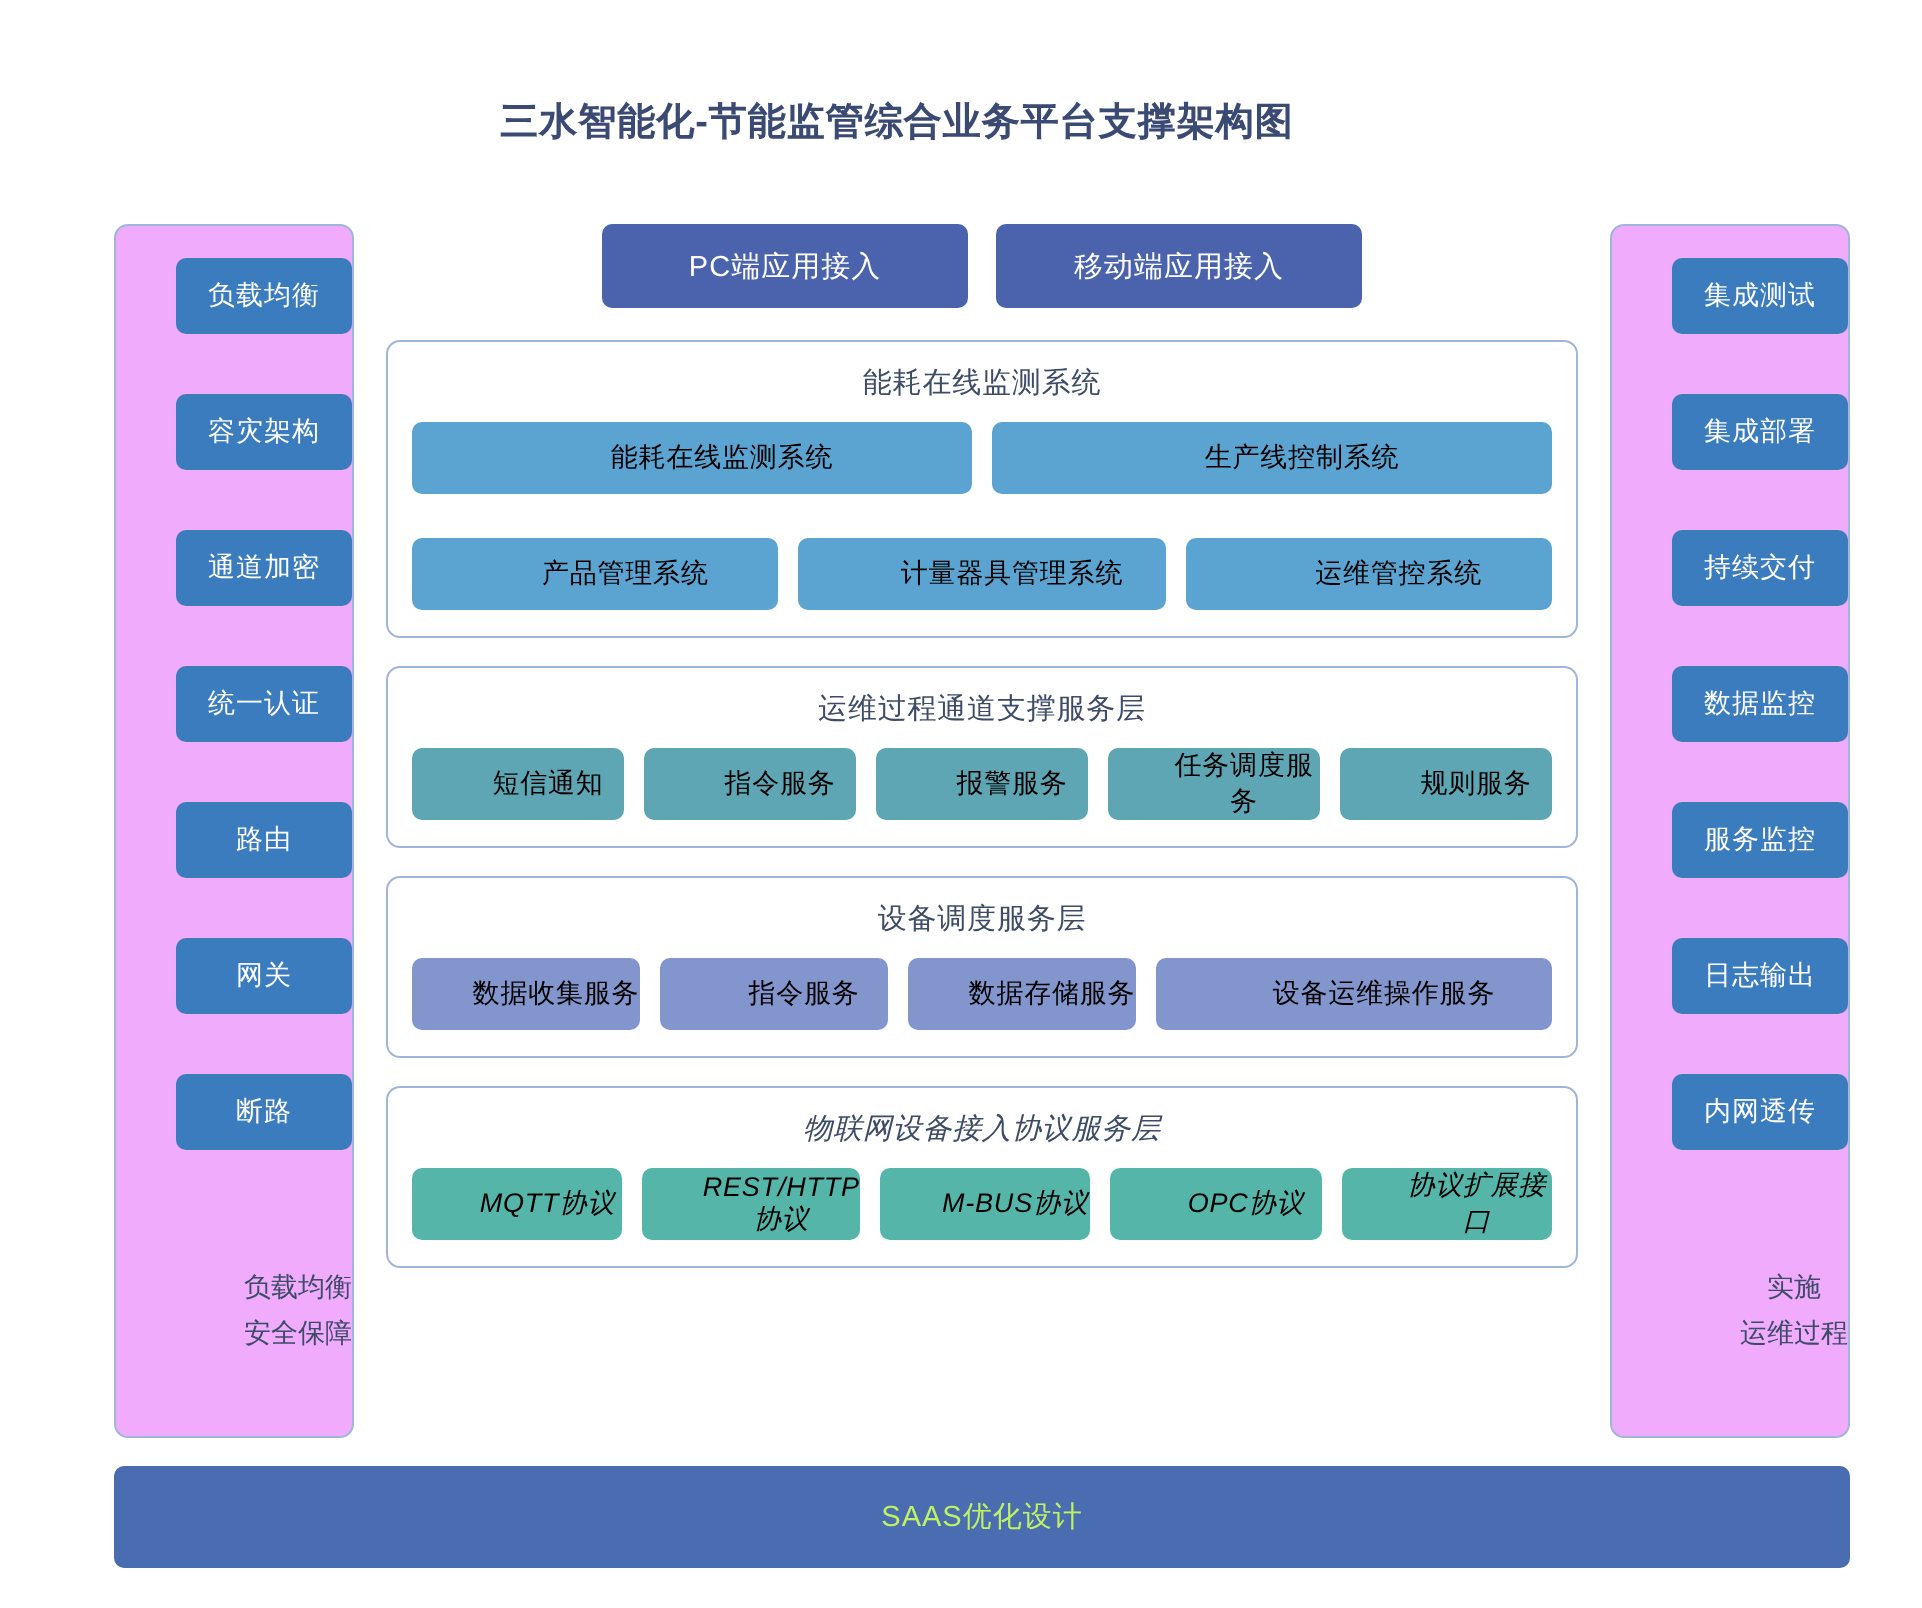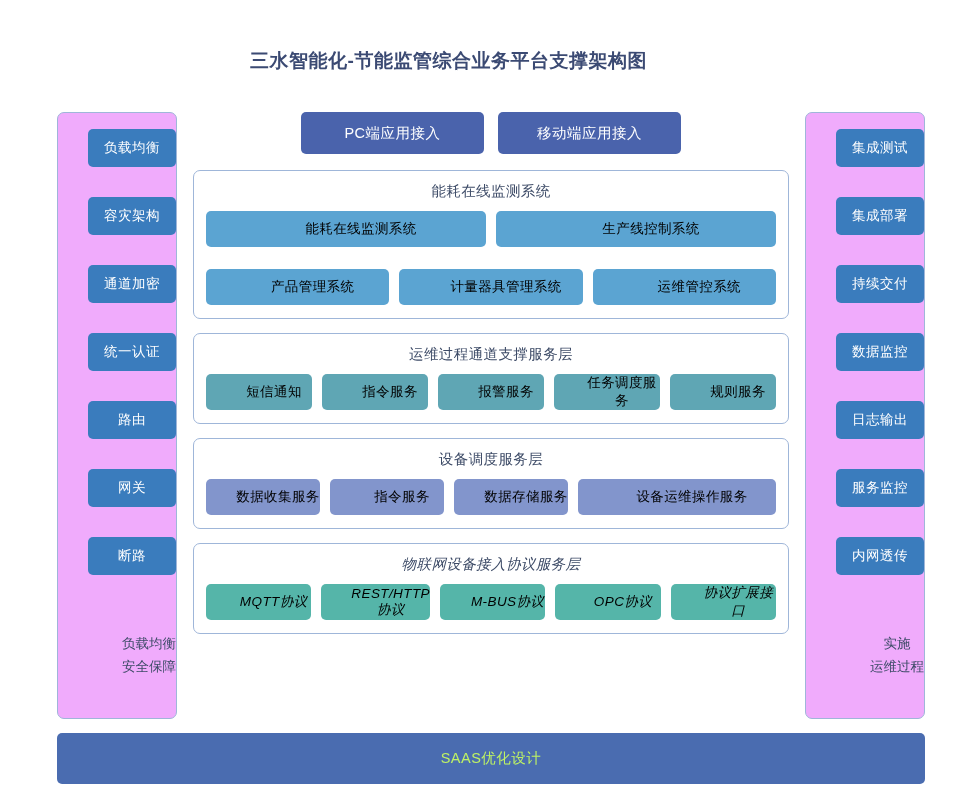--- a/index.html
+++ b/index.html
@@ -253,22 +253,22 @@
         </div>
       </div>
 
     </div>
 
     <div class="side-rail">
       <div class="side-btn">集成测试</div>
       <div class="side-btn">集成部署</div>
       <div class="side-btn">持续交付</div>
       <div class="side-btn">数据监控</div>
+      <div class="side-btn">服务监控</div>
       <div class="side-btn">日志输出</div>
-      <div class="side-btn">服务监控</div>
       <div class="side-btn">内网透传</div>
       <div class="side-footer">
         <div>实施</div>
         <div>运维过程</div>
       </div>
     </div>
 
   </div>
 
   <div class="bottom-bar">SAAS优化设计</div>

